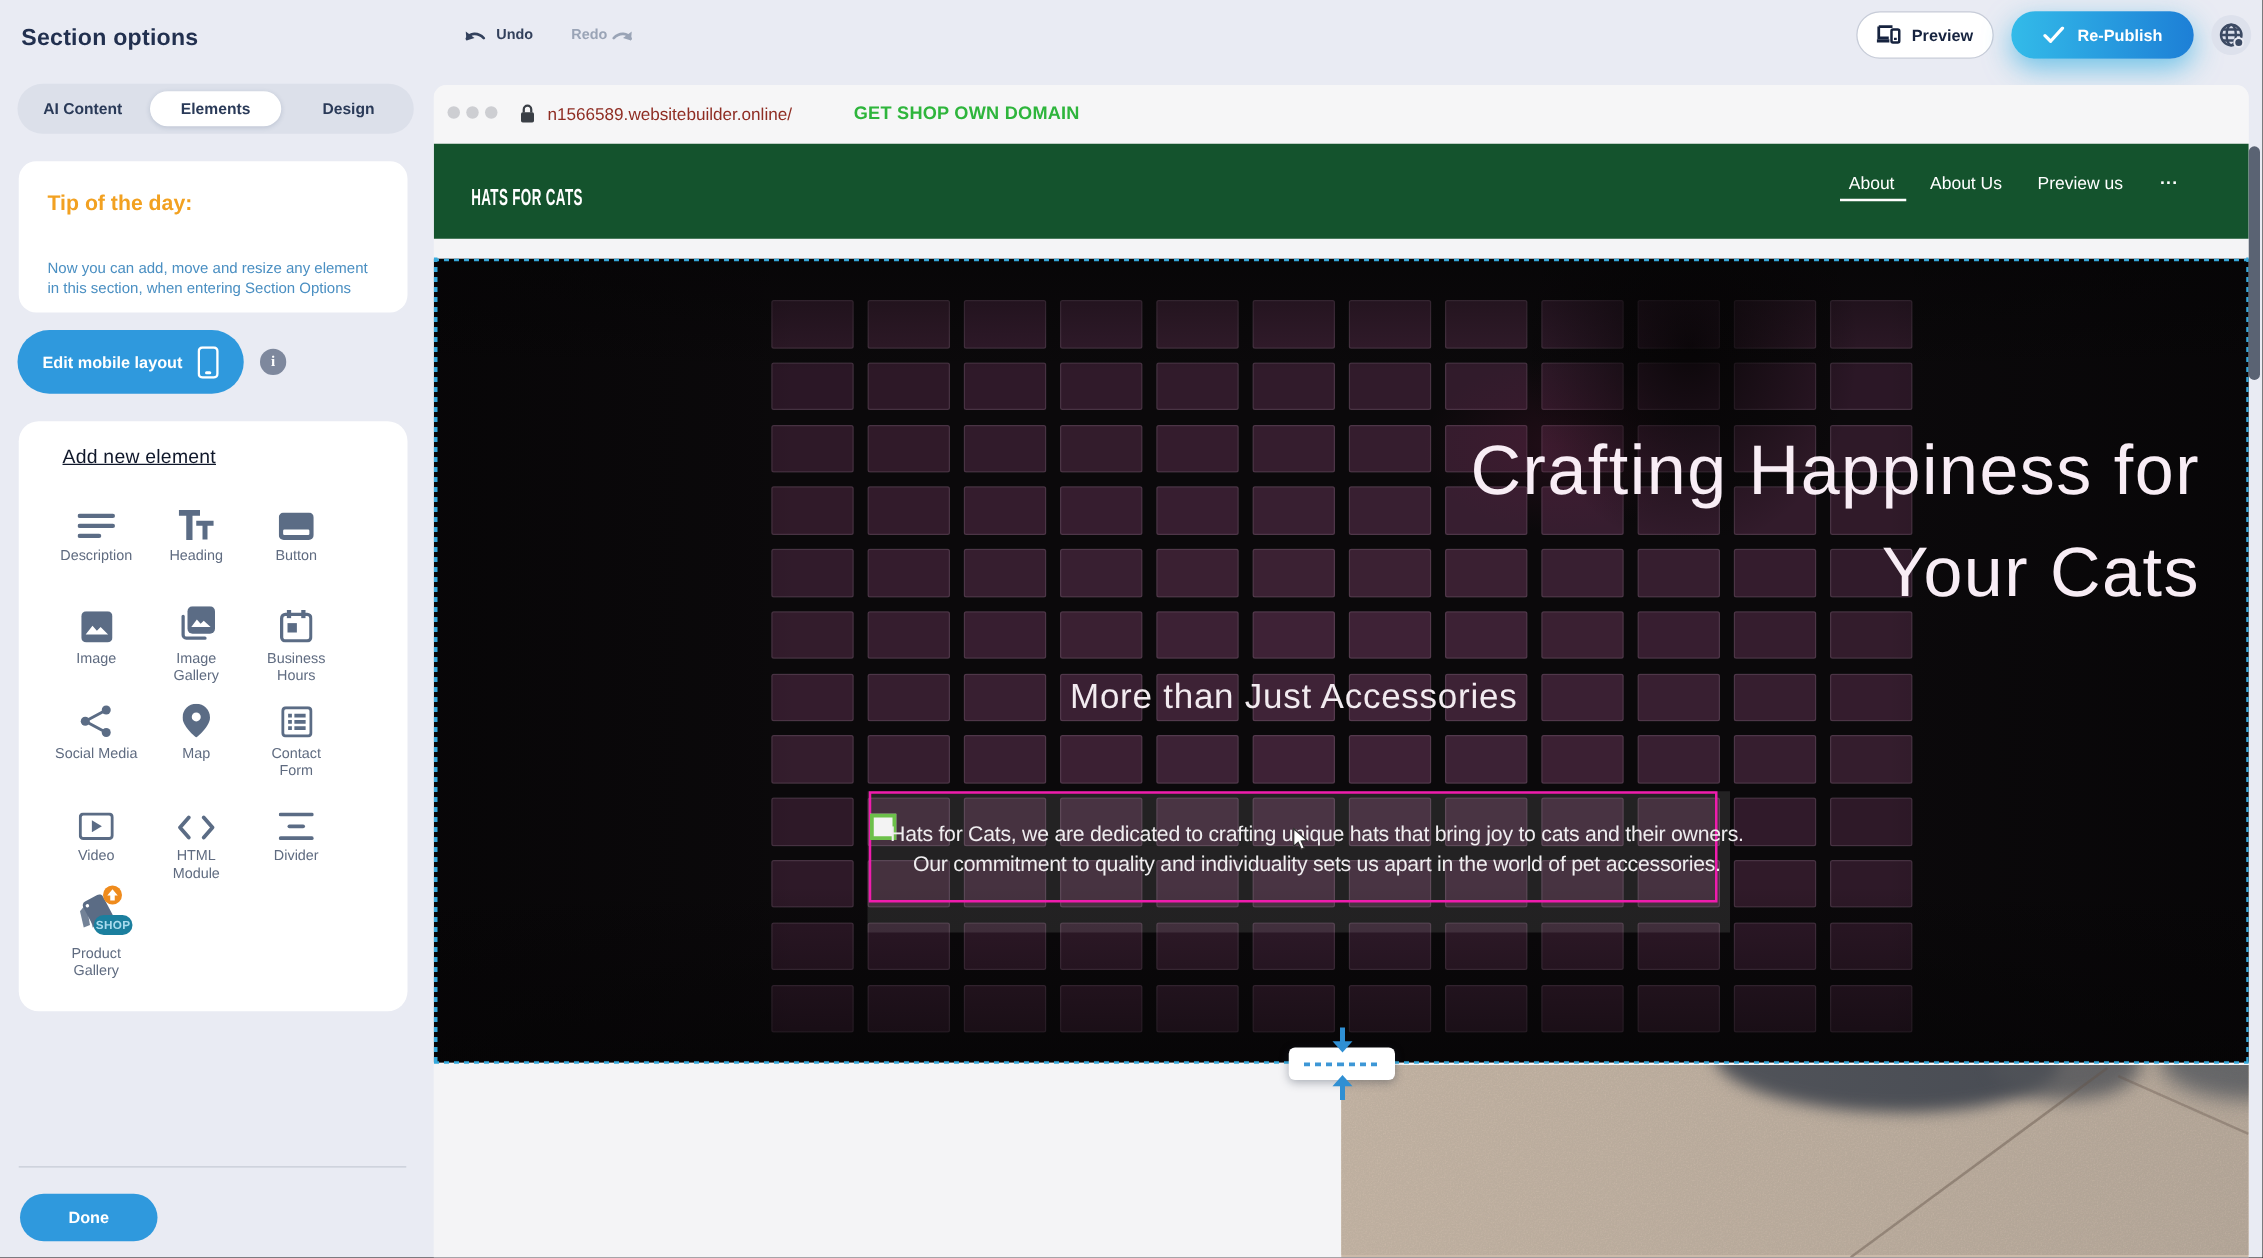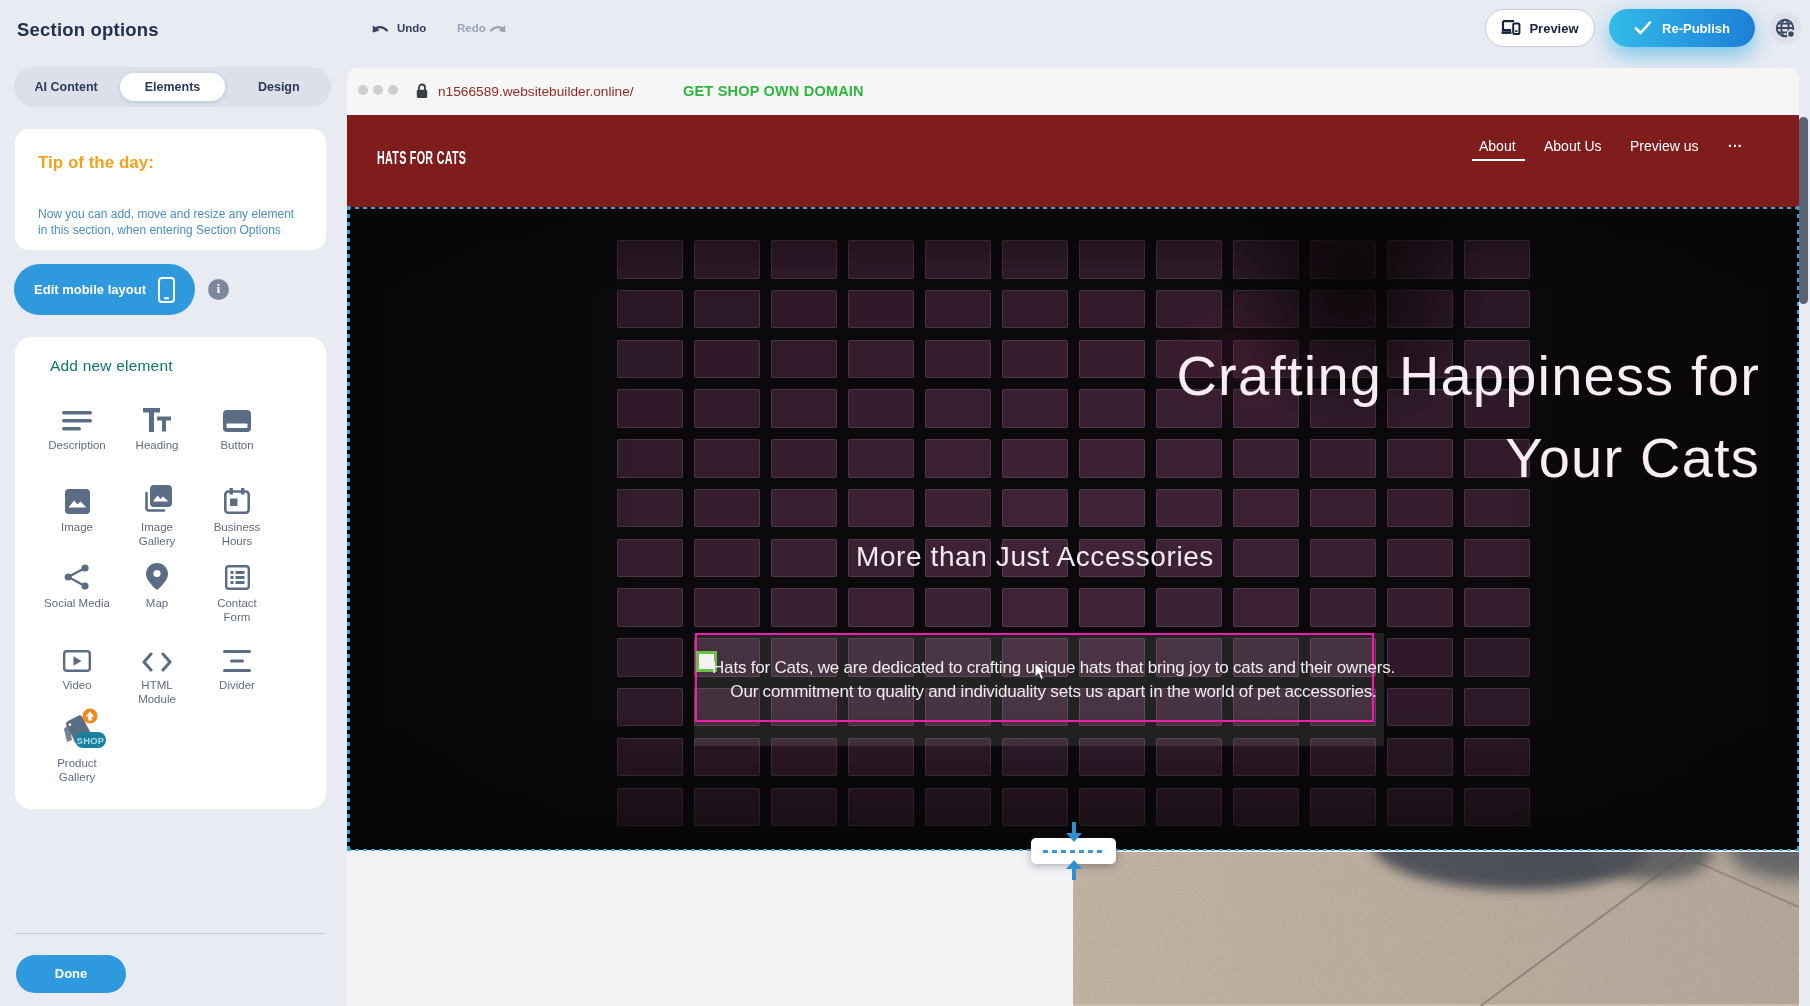--- a/index.html
+++ b/index.html
@@ -28,36 +28,36 @@
   .tab.active { background:#fff; border-radius:15px; height:28px; line-height:28px; margin:0 2px;
      box-shadow:0 1px 4px rgba(40,60,100,0.18); }
   .tipcard { left:15px; top:129px; width:311px; height:121px; background:#fff; border-radius:14px; }
   .tiptitle { left:38px; top:153px; font-size:17px; line-height:19px; font-weight:bold; color:#f2a121; }
   .tipbody { left:38px; top:187px; width:290px; font-size:12px; line-height:15.5px; color:#4a8fc2;margin-top:20px; }
   .btn-mobile { left:14px; top:264px; width:181px; height:51px; border-radius:26px; background:#2f99dd;
      display:flex; align-items:center; justify-content:center; gap:12px; color:#fff; font-size:13px; font-weight:bold; }
   .info-i { left:208px; top:279px; width:21px; height:21px; border-radius:50%; background:#7e889d; color:#fff;
      font-size:12px; font-weight:bold; text-align:center; line-height:21px; font-family:"Liberation Serif",serif; }
   .addcard { left:15px; top:337px; width:311px; height:472px; background:#fff; border-radius:16px; }
-  .addtitle { left:50px; top:357px; font-size:15.5px; color:#0f766e; letter-spacing:0.2px; }
+  .addtitle { left:50px; top:357px; font-size:15.5px; color:#0f172a; letter-spacing:0.2px;text-decoration:underline; }
   .cell { position:absolute; width:80px; text-align:center; }
   .cell .ic { height:30px; display:flex; align-items:flex-end; justify-content:center; }
   .cell .lb { margin-top:6px; font-size:11.5px; line-height:14px; color:#5f6b80; }
   .sep { left:15px; top:933px; width:310px; height:1px; background:#c6cbd6; }
   .btn-done { left:16px; top:955px; width:110px; height:38px; border-radius:20px; background:#2f99dd;
      color:#fff; font-size:13px; font-weight:bold; text-align:center; line-height:38px; }
 
   
   .browser { left:347px; top:68px; width:1452px; height:938px; border-radius:10px 10px 0 0; overflow:hidden;
      background:#f4f4f6; }
   .chrome { position:absolute; left:0; top:0; width:100%; height:47px; background:#f6f6f7; }
   .dot { position:absolute; width:10px; height:10px; border-radius:50%; background:#cdced2; top:17px; }
   .url { position:absolute; left:91px; top:16px; font-size:13.7px; line-height:16px; color:#8f2d23; }
   .getdomain { position:absolute; left:336px; top:16px; font-size:14.5px; line-height:15px; font-weight:bold; color:#2eb53c; letter-spacing:0.2px; }
-  .siteheader { position:absolute; left:0; top:47px; width:100%; height:92px; background:#7f1d1d; }
+  .siteheader { position:absolute; left:0; top:47px; width:100%; height:76px; background:#14532d; }
   .logo { position:absolute; left:30px; top:33px; font-size:18.5px; line-height:19px; font-weight:bold; color:#fff;
      transform:scaleX(0.58); transform-origin:left center; letter-spacing:0.5px; }
   .navitem { position:absolute; top:23px; color:#fff; font-size:14px; line-height:16px; }
   .underline { position:absolute; left:1125px; top:43.5px; width:53px; height:2.5px; background:#fff; }
 
   
   .hero { position:absolute; left:0; top:139px; width:100%; height:643px; background:#0b090b; overflow:hidden; }
   .bk { position:absolute; width:66px; height:38.5px; border:1px solid rgba(195,175,195,0.17); border-radius:2px; }
   .catshadow { position:absolute; left:865px; top:-20px; width:280px; height:260px;
      background:radial-gradient(ellipse at 50% 35%, rgba(6,4,5,0.85), rgba(6,4,5,0) 68%); }

